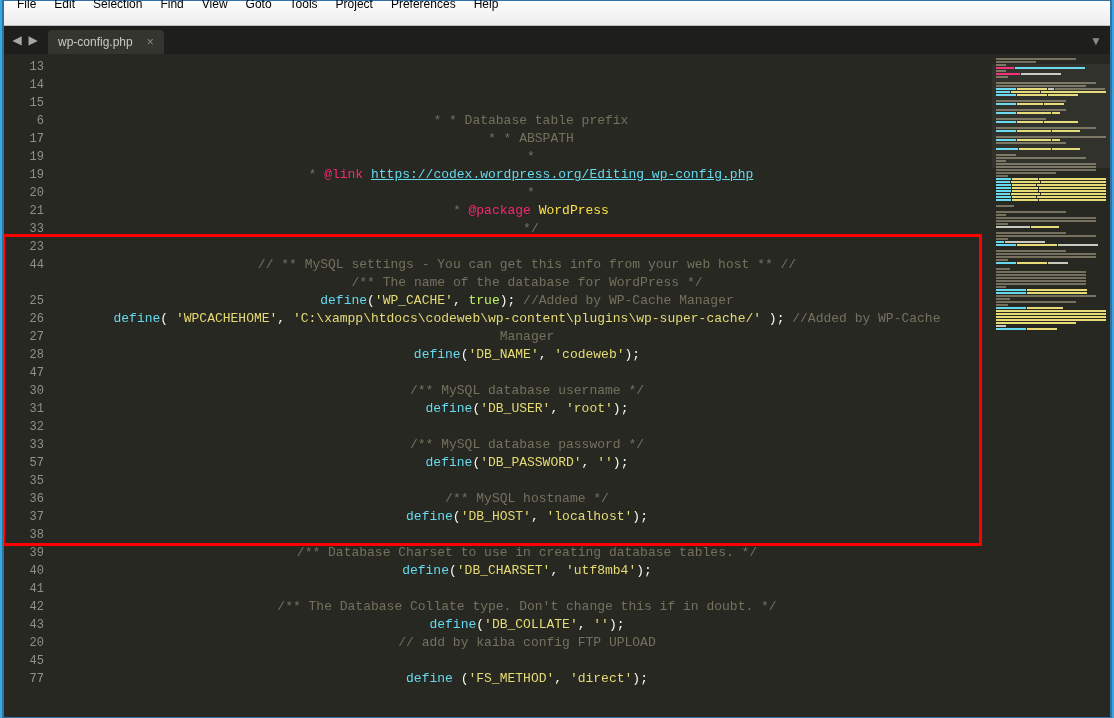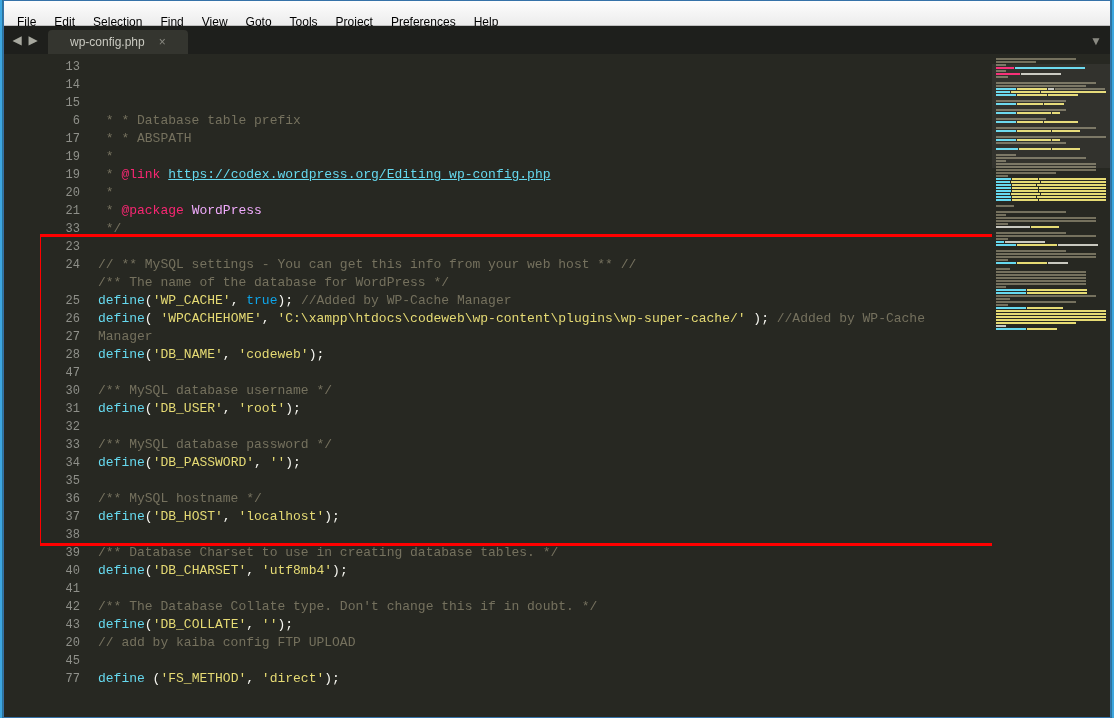--- a/index.html
+++ b/index.html
@@ -59,21 +59,21 @@
     border-radius: 0 0 4px 0;
   }
   .win-btn.min, .win-btn.max { border-radius: 0 0 0 0; }
   .win-btn.min { border-radius: 0 0 0 4px; }
   
   .menubar {
     height: 21px;
     background: linear-gradient(to bottom,#fdfdfd,#ececec);
     border-bottom: 1px solid #bfbfbf;
     display: flex;
-    align-items: flex-start;
+    align-items: flex-end;
     font-size: 12px;
     color: #000;
     padding: 12px 4px;
   }
   .menubar .menu-item { padding: 2px 9px; }
   
   .tabbar {
     height: 28px;
     background: #1e1f1c;
     display: flex;
@@ -90,34 +90,34 @@
     color: #a7a89f;
     display:flex; align-items:center; justify-content:center;
     font-size: 12px;
   }
   .tab {
     height: 24px;
     background: #34352f;
     border-radius: 4px 4px 0 0;
     display: flex;
     align-items: center;
-    padding: 0 22px;
+    padding: 0 10px;
     color: #c9c9c0;
     font-size: 12px;
     gap: 14px;
     margin-top: 4px;
   }
   .tab .close-x { color:#8a8a82; font-size: 12px; }
   .tabbar .dropdown {
     position:absolute; right: 8px; top: 8px;
     color:#8a8a82; font-size: 12px;
   }
   
   .editor-wrap {
-    flex: 1; display: flex; min-height: 0; margin-left: 36px;
+    flex: 1; display: flex; min-height: 0;
   }
   .editor {
     flex: 1;
     display: flex;
     font-family: Consolas, "Courier New", monospace;
     font-size: 13px;
     line-height: 18px;
     overflow: hidden;
     position: relative;
   }
@@ -130,30 +130,31 @@
     font-size: 12px;
     user-select: none;
   }
   .gutter div { height: 18px; }
   .code {
     flex: 1;
     padding: 4px 0 0 10px;
     color: #f8f8f2;
     white-space: pre;
     position: relative;
+    text-align: center;
   }
   .code .line { height: 18px; }
   .c-func { color: #66d9ef; }
   .c-string { color: #e6db74; }
-  .c-bool { color: #0ea5e9; }
+  .c-bool { color: #bef264; }
   .c-comment { color: #75715e; }
   .c-doc { color: #75715e; }
   .c-tag { color: #f92672; }
   .c-link { color: #66d9ef; text-decoration: underline; }
-  .c-dim { color: #f0abfc; }
+  .c-dim { color: #fde047; }
   
   .hlbox {
     position: absolute;
     border: 3px solid #ff0000;
     pointer-events: none;
   }
   
   .minimap {
     width: 118px;
     background: #272822;
@@ -217,32 +218,32 @@
           <div>14</div>
           <div>15</div>
           <div>6</div>
           <div>17</div>
           <div>19</div>
           <div>19</div>
           <div>20</div>
           <div>21</div>
           <div>33</div>
           <div>23</div>
-          <div>24</div>
+          <div>44</div>
           <div></div>
           <div>25</div>
           <div>26</div>
           <div>27</div>
           <div>28</div>
           <div>47</div>
           <div>30</div>
           <div>31</div>
           <div>32</div>
           <div>33</div>
-          <div>34</div>
+          <div>57</div>
           <div>35</div>
           <div>36</div>
           <div>37</div>
           <div>38</div>
           <div>39</div>
           <div>40</div>
           <div>41</div>
           <div>42</div>
           <div>43</div>
           <div>20</div>

